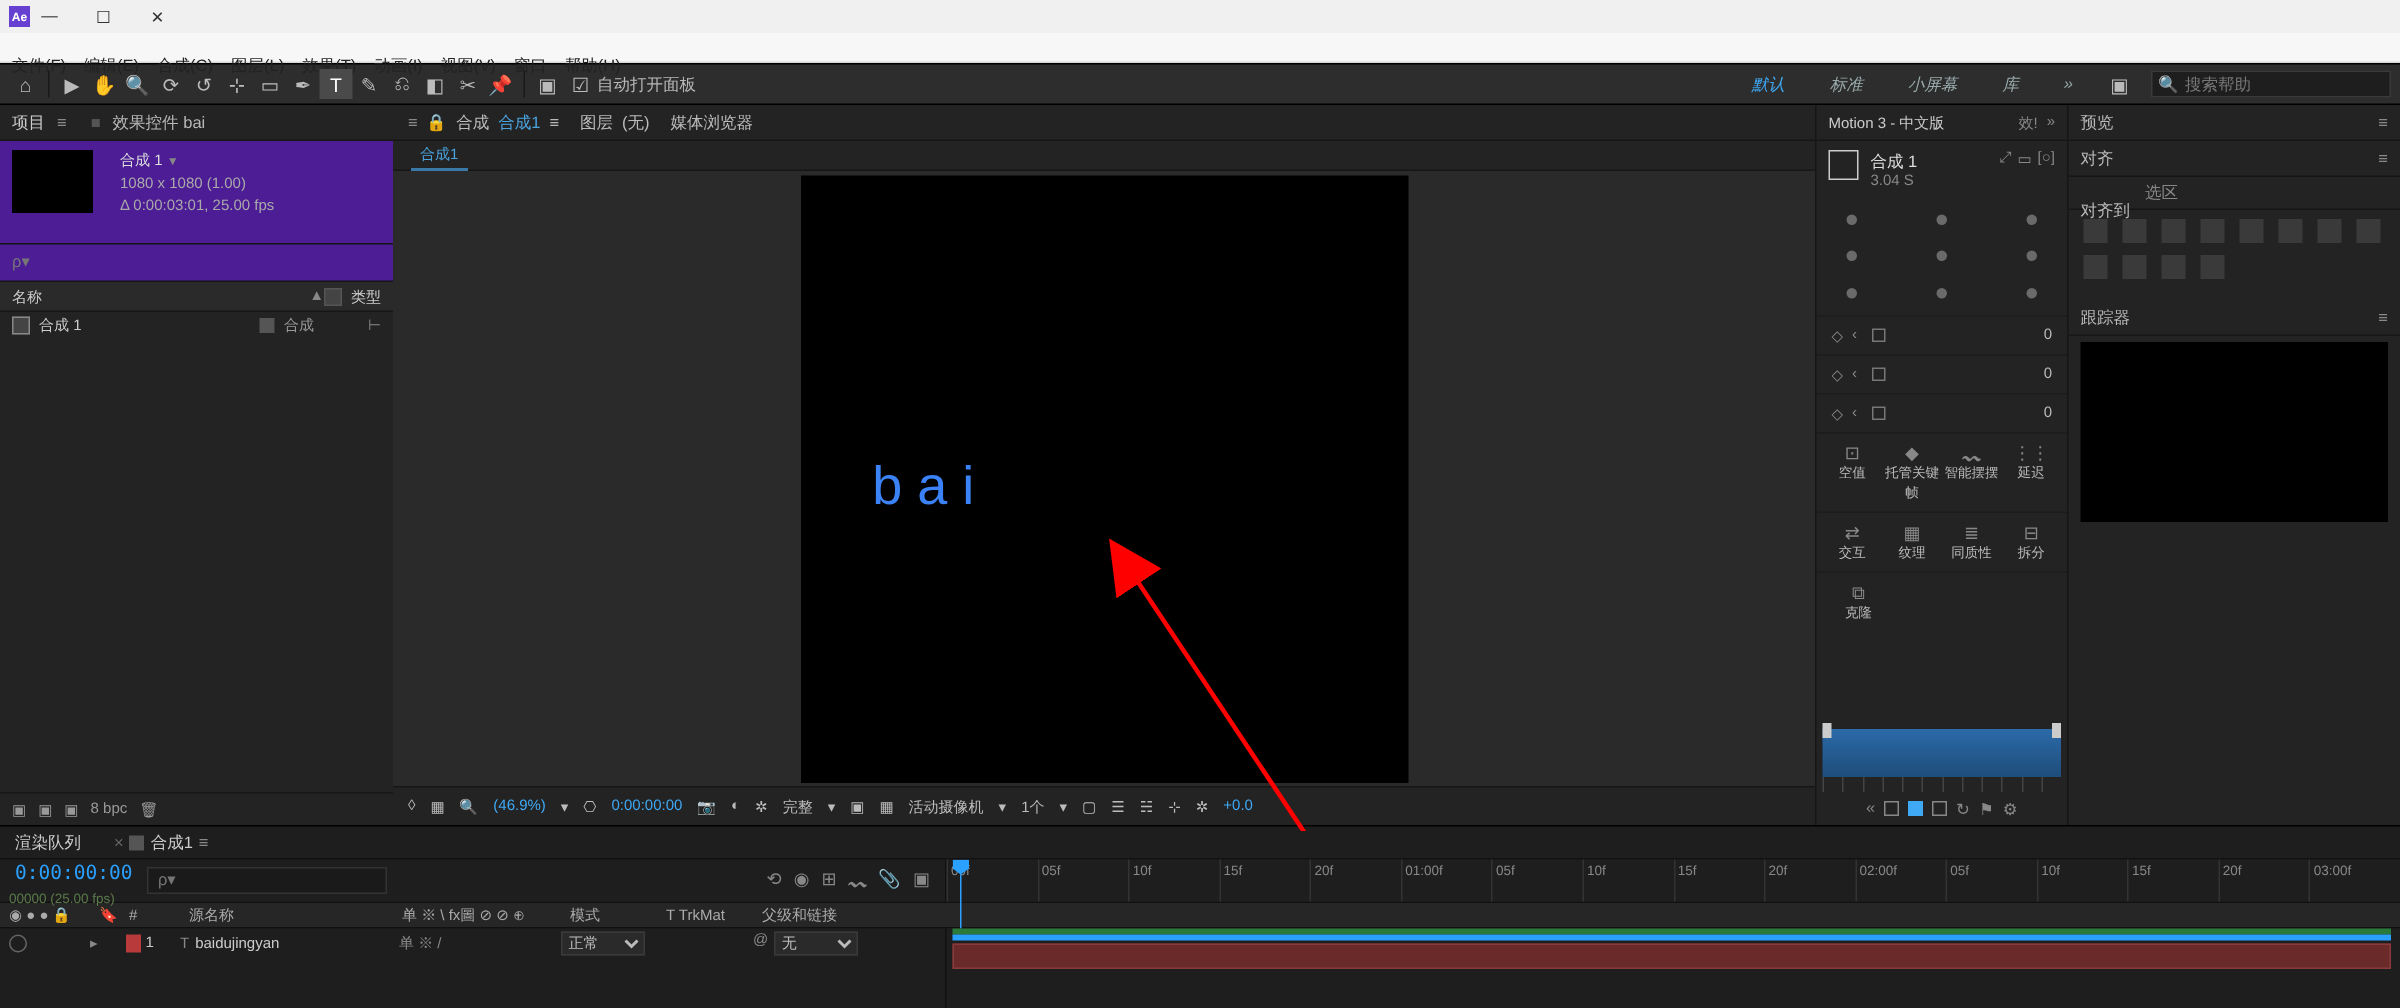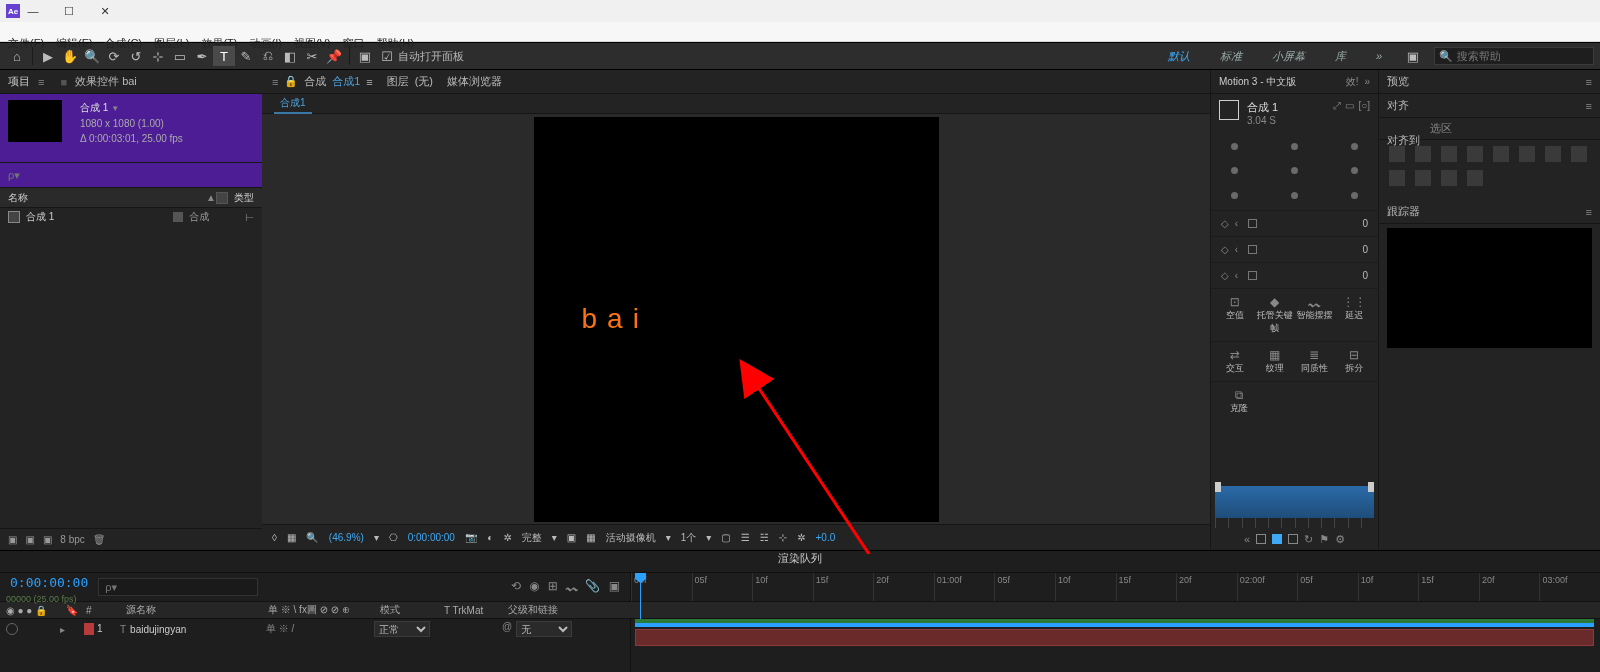--- a/index.html
+++ b/index.html
@@ -44,21 +44,21 @@
 .proj-foot { height:22px; background:#232323; border-top:1px solid #161616; display:flex; align-items:center; padding:0 8px; gap:8px; font-size:10px; color:#999;}
 .center-col { flex:1; display:flex; flex-direction:column; background:#232323; position:relative; }
 .comp-tabs { height:24px; display:flex; align-items:center; gap:14px; padding:0 10px; border-bottom:1px solid #161616; }
 .comp-tabs .set { display:flex; align-items:center; gap:6px; }
 .comp-tabs .lbl { color:#bbb; }
 .comp-tabs .val { color:#4aa3df; }
 .comp-subtab { height:20px; padding:0 12px; border-bottom:1px solid #161616; }
 .comp-subtab span { display:inline-block; padding:2px 6px; color:#4aa3df; border-bottom:2px solid #3a78a8; font-size:10px;}
 .viewer { flex:1; background:#2a2a2a; display:flex; align-items:center; justify-content:center; position:relative; }
 .canvas { width:405px; height:405px; background:#000; position:relative; }
-.canvas .txt { position:absolute; left:48px; top:186px; color:#f97316; font-size:28px; font-family:"Segoe UI",sans-serif; letter-spacing:10px; }
+.canvas .txt { position:absolute; left:48px; top:186px; color:#3b82f6; font-size:36px; font-family:"Segoe UI",sans-serif; letter-spacing:10px; }
 .arrow-svg { position:absolute; left:0; top:0; pointer-events:none; }
 .view-foot { height:26px; background:#232323; border-top:1px solid #161616; display:flex; align-items:center; padding:0 10px; gap:10px; font-size:10px; color:#bbb;}
 .view-foot .vf { display:flex; align-items:center; gap:3px; }
 .view-foot .blue { color:#3fa9f5; }
 .right-col { width:390px; display:flex; background:#232323; }
 .motion-col { width:168px; display:flex; flex-direction:column; border-left:1px solid #161616; }
 .motion-head { height:24px; display:flex; align-items:center; padding:0 8px; gap:2px; border-bottom:1px solid #161616; font-size:10px;}
 .motion-head .mt { color:#ccc; }
 .motion-head .eff { color:#888; margin-left:auto; }
 .motion-head .chev { color:#888; margin-left:4px;}
@@ -86,21 +86,21 @@
 .mfoot .sq { width:10px; height:10px; border:1px solid #888; }
 .mfoot .sq.on { background:#3fa9f5; border-color:#3fa9f5;}
 .side-col { flex:1; display:flex; flex-direction:column; border-left:1px solid #161616; }
 .side-head { height:24px; display:flex; align-items:center; padding:0 8px; border-bottom:1px solid #161616; }
 .side-sub { height:22px; display:flex; align-items:center; padding:0 8px; border-bottom:1px solid #161616; color:#888; gap:10px;}
 .side-sub .s1 { color:#bbb;margin-top:24px; }
 .side-icons { height:60px; display:flex; flex-wrap:wrap; align-content:flex-start; gap:8px 10px; padding:6px 10px; }
 .side-icons div { width:16px; height:16px; background:#3a3a3a; }
 .side-black { height:120px; background:#000; margin:4px 8px; }
 .timeline { height:122px; background:#1e1e1e; border-top:1px solid #000; display:flex; flex-direction:column; }
-.tl-tabs { height:22px; display:flex; align-items:center; padding:0 10px; gap:11px; border-bottom:1px solid #111;flex-direction:column;}
+.tl-tabs { height:22px; display:flex; align-items:center; padding:0 10px; gap:22px; border-bottom:1px solid #111;}
 .tl-tabs .tb { color:#ccc; }
 .tl-tabs .on { color:#ccc; display:flex; align-items:center; gap:4px;}
 .tl-tabs .sw { width:10px;height:10px;background:#555;}
 .tl-head { height:28px; display:flex; }
 .tl-left { width:630px; display:flex; align-items:center; padding:0 10px; gap:10px; }
 .tl-left .tc { color:#2aa0ff; font-size:13px; font-family:monospace; }
 .tl-left .sub { color:#5a7a4a; font-size:9px; position:relative; top:4px; left:-4px;}
 .tl-left input { background:#1a1a1a; border:1px solid #333; height:18px; width:160px; color:#ccc; padding:0 6px; font-size:11px; outline:none;}
 .tl-left .icons { margin-left:auto; display:flex; gap:8px; color:#888; font-size:12px;}
 .tl-ruler { flex:1; display:flex; align-items:center; border-left:1px solid #111; position:relative; background:#1e1e1e;}

